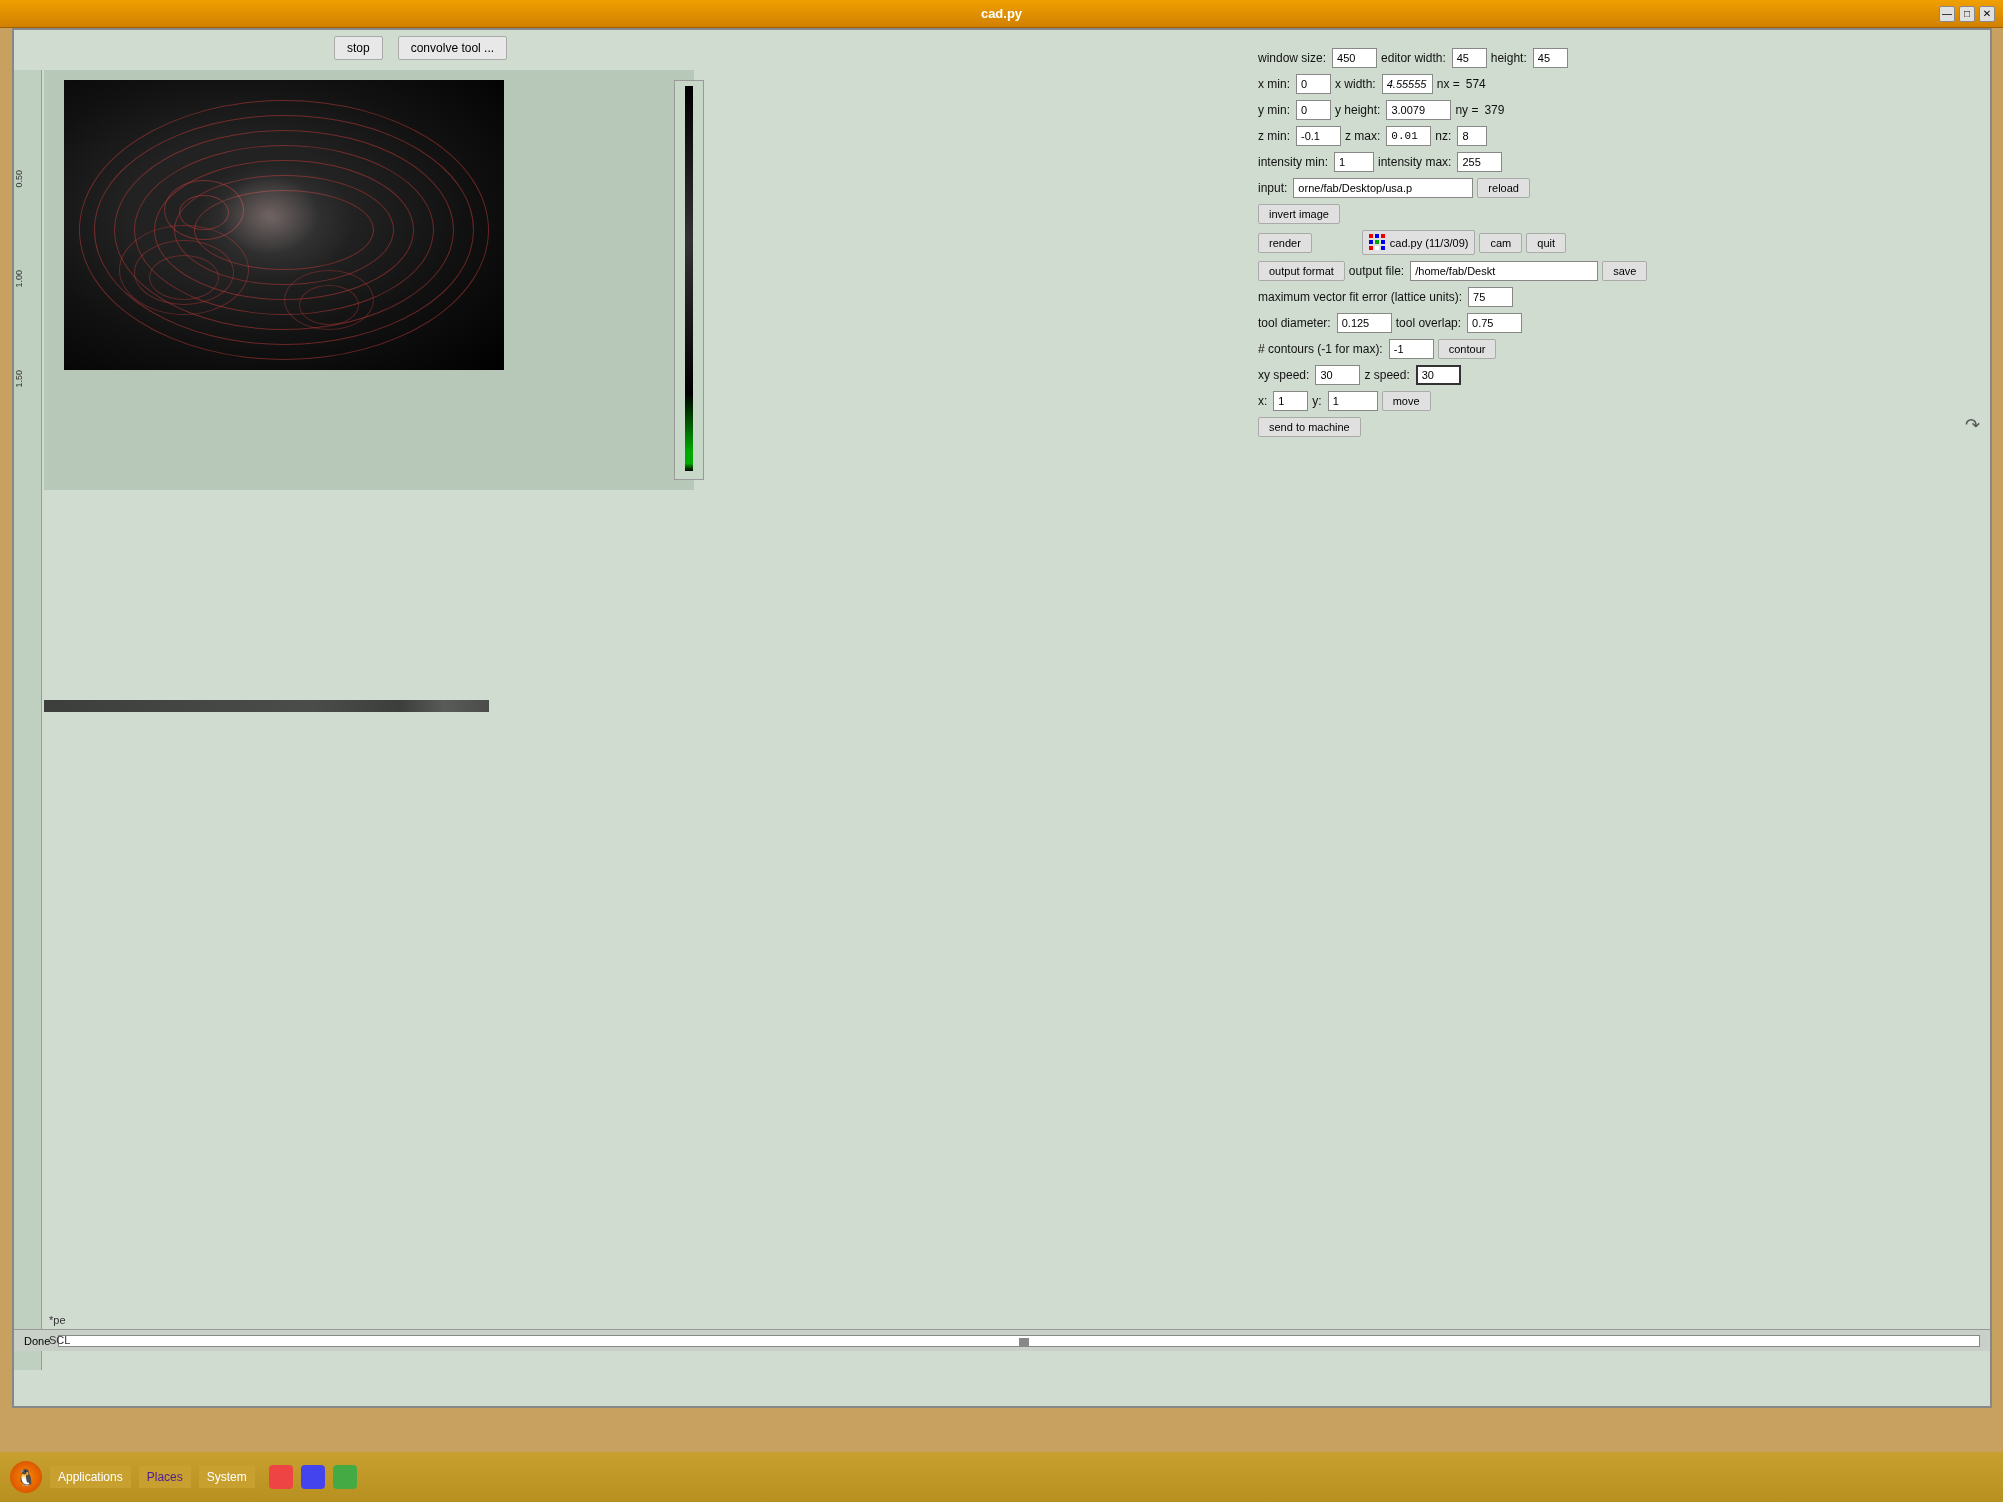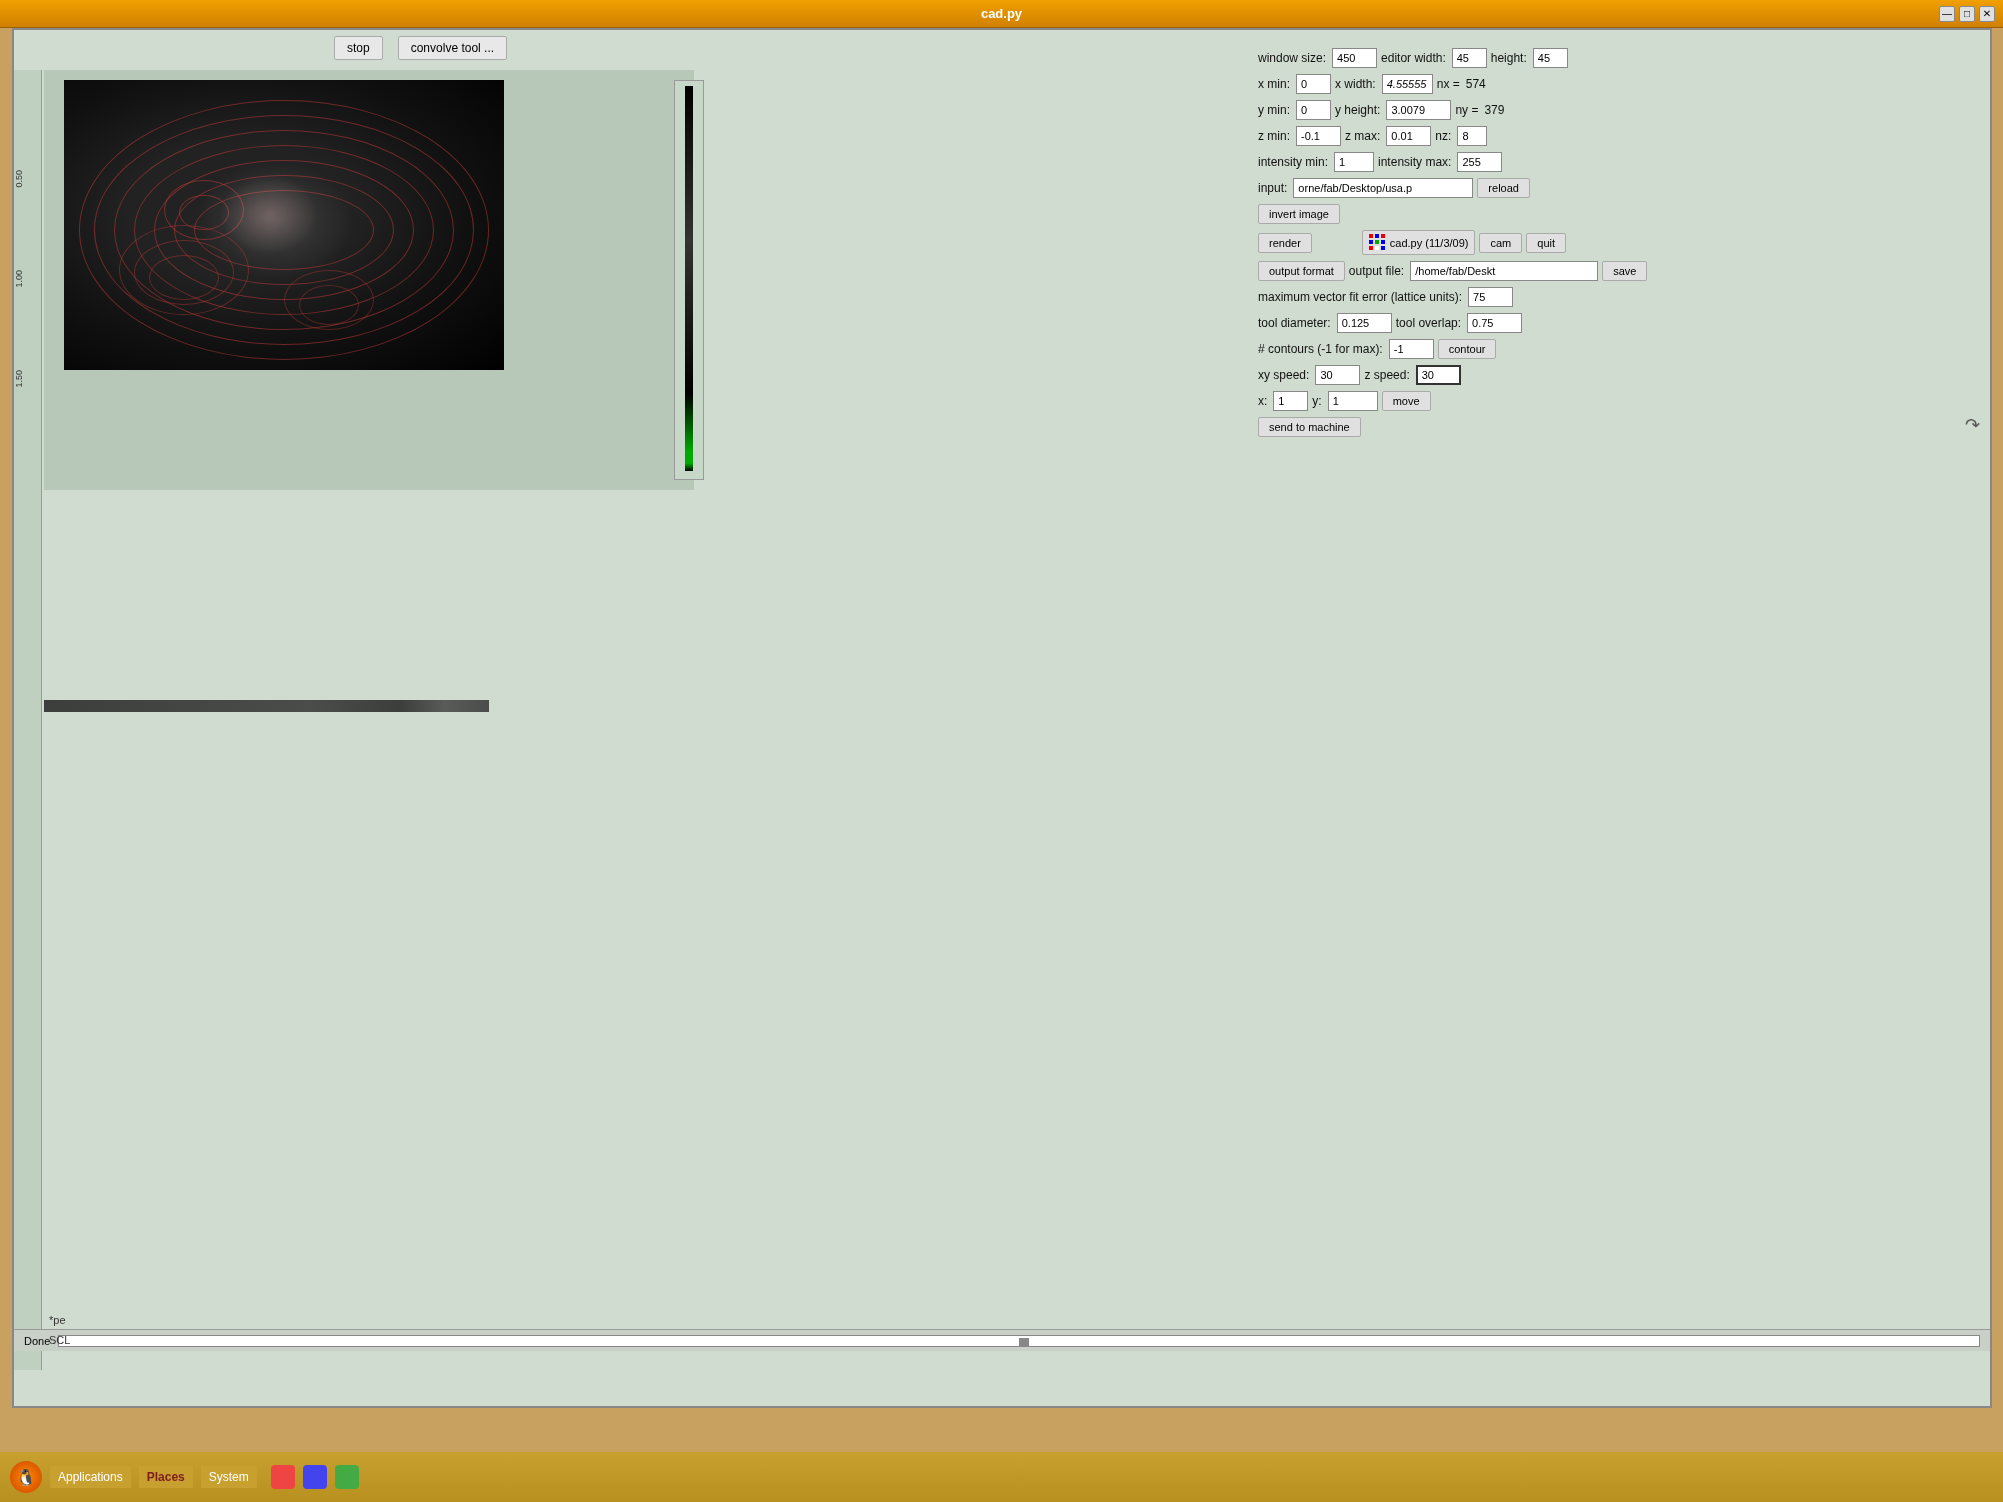--- a/index.html
+++ b/index.html
@@ -346,21 +346,21 @@
       <span class="ctrl-label">y height:</span>
       <input class="ctrl-input" style="width: 65px;" value="3.0079">
       <span class="ctrl-label">ny =</span>
       <span class="ctrl-label">379</span>
     </div>
 
     <div class="ctrl-row">
       <span class="ctrl-label">z min:</span>
       <input class="ctrl-input" style="width: 45px;" value="-0.1">
       <span class="ctrl-label">z max:</span>
-      <input class="ctrl-input" style="width: 45px;" value="0.01">
+      <input class="ctrl-input" style="width: 45px; font-family: Liberation Mono, monospace;" value="0.01">
       <span class="ctrl-label">nz:</span>
       <input class="ctrl-input" style="width: 30px;" value="8">
     </div>
 
     <div class="ctrl-row">
       <span class="ctrl-label">intensity min:</span>
       <input class="ctrl-input" style="width: 40px;" value="1">
       <span class="ctrl-label">intensity max:</span>
       <input class="ctrl-input" style="width: 45px;" value="255">
     </div>
@@ -453,19 +453,19 @@
 
   <div style="position:absolute;bottom:80px;left:35px;font-size:11px;color:#333;">*pe</div>
   <div style="position:absolute;bottom:60px;left:35px;font-size:11px;color:#333;">SCL</div>
 
 </div>
 
 <div id="taskbar">
 
   <div style="width:32px;height:32px;border-radius:50%;background:radial-gradient(circle,#f80,#c40);display:flex;align-items:center;justify-content:center;font-size:16px;color:#fff;">🐧</div>
   <button style="background:#c8a030;border:none;color:#fff;font-size:12px;cursor:pointer;padding:4px 8px;">Applications</button>
-  <button style="background:#c8a030;border:none;color:#7f1d1d;font-size:12px;cursor:pointer;padding:4px 8px;font-weight:bold;">Places</button>
+  <button style="background:#c8a030;border:none;color:#4c1d95;font-size:12px;cursor:pointer;padding:4px 8px;">Places</button>
   <button style="background:#c8a030;border:none;color:#fff;font-size:12px;cursor:pointer;padding:4px 8px;">System</button>
 
   <div style="width:24px;height:24px;background:#e44;border-radius:4px;margin-left:6px;"></div>
   <div style="width:24px;height:24px;background:#44e;border-radius:4px;"></div>
   <div style="width:24px;height:24px;background:#4a4;border-radius:4px;"></div>
 </div>
 
 </body></html>

